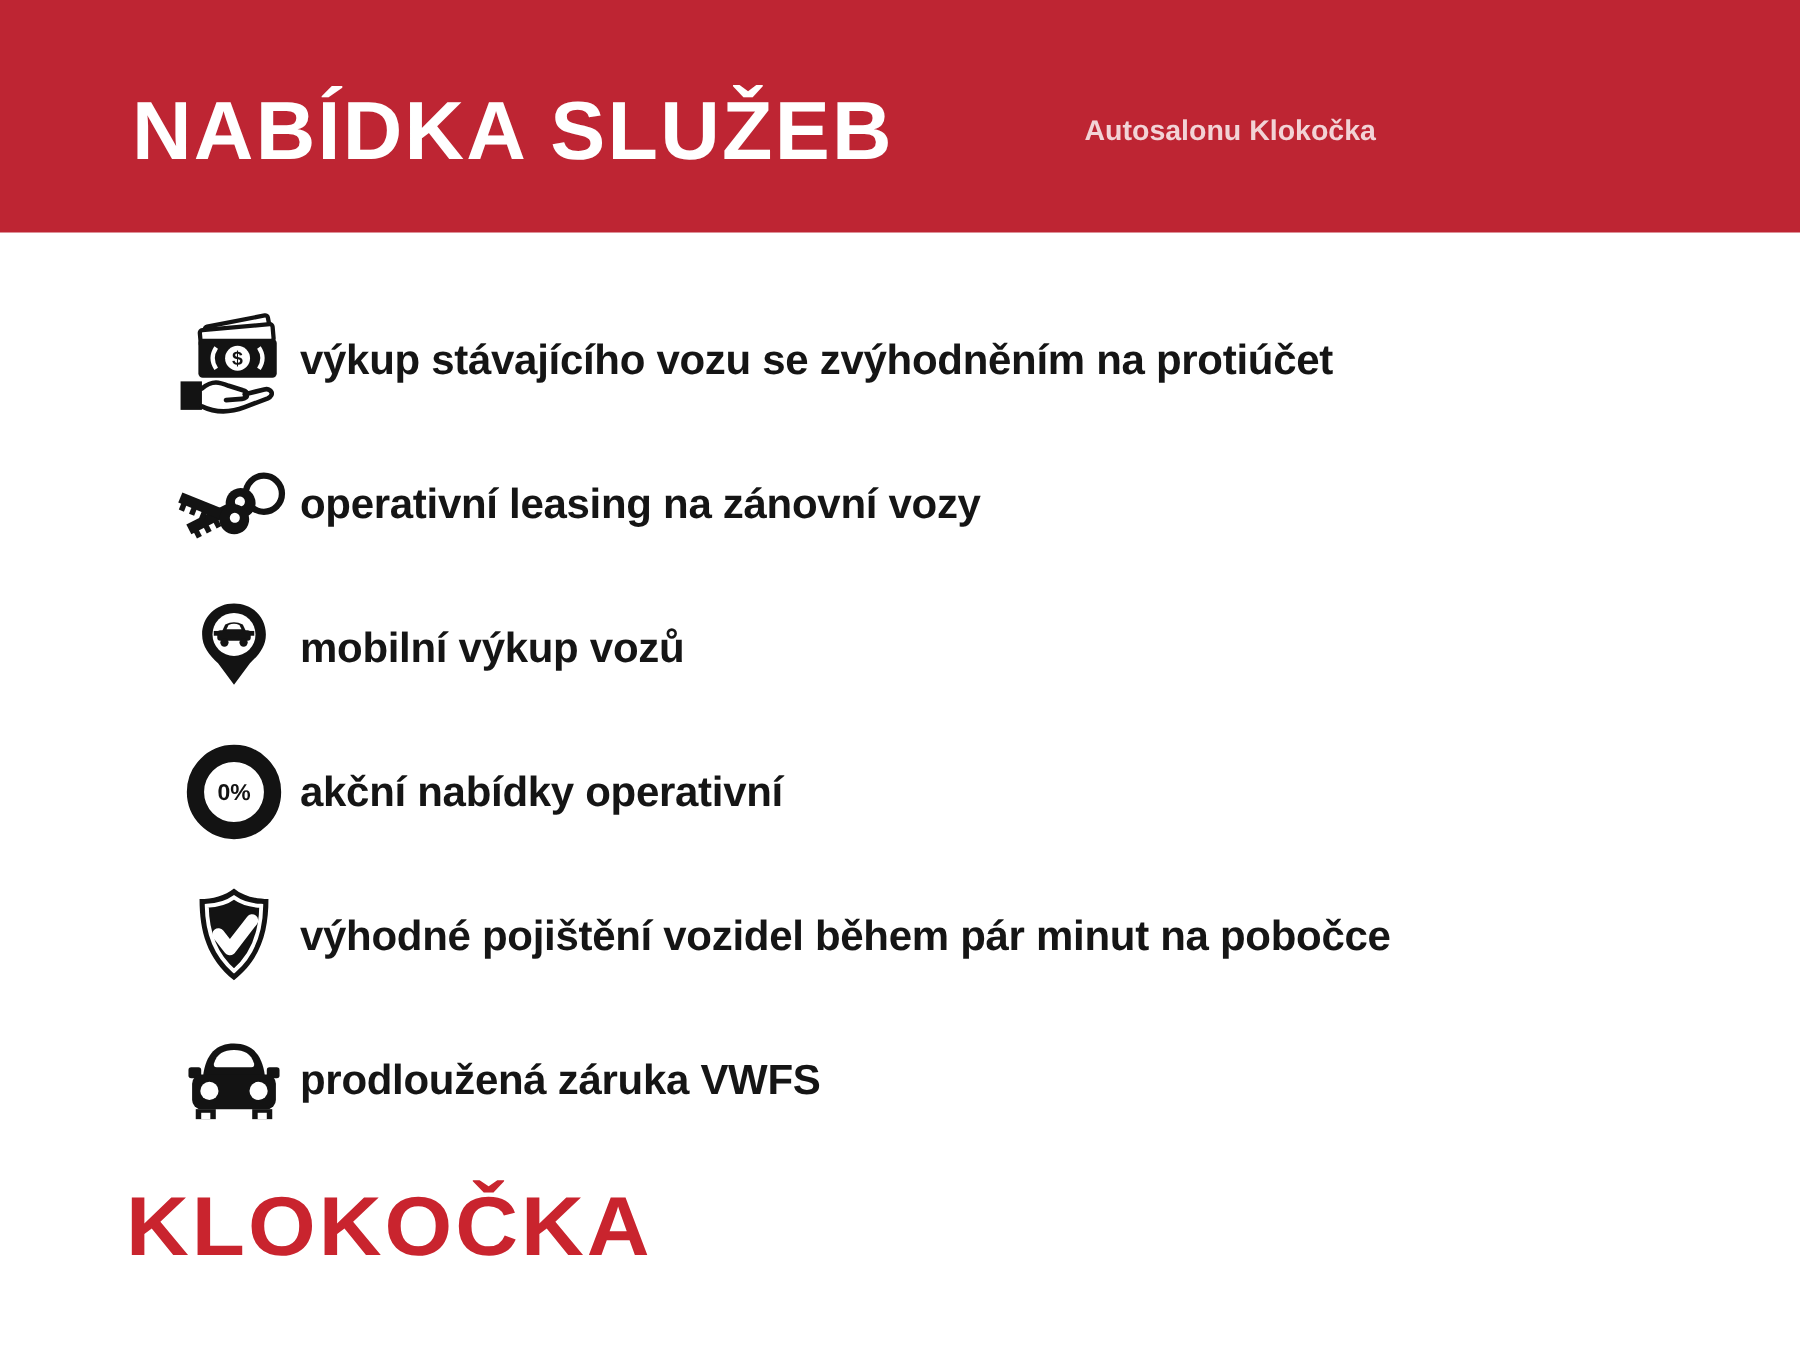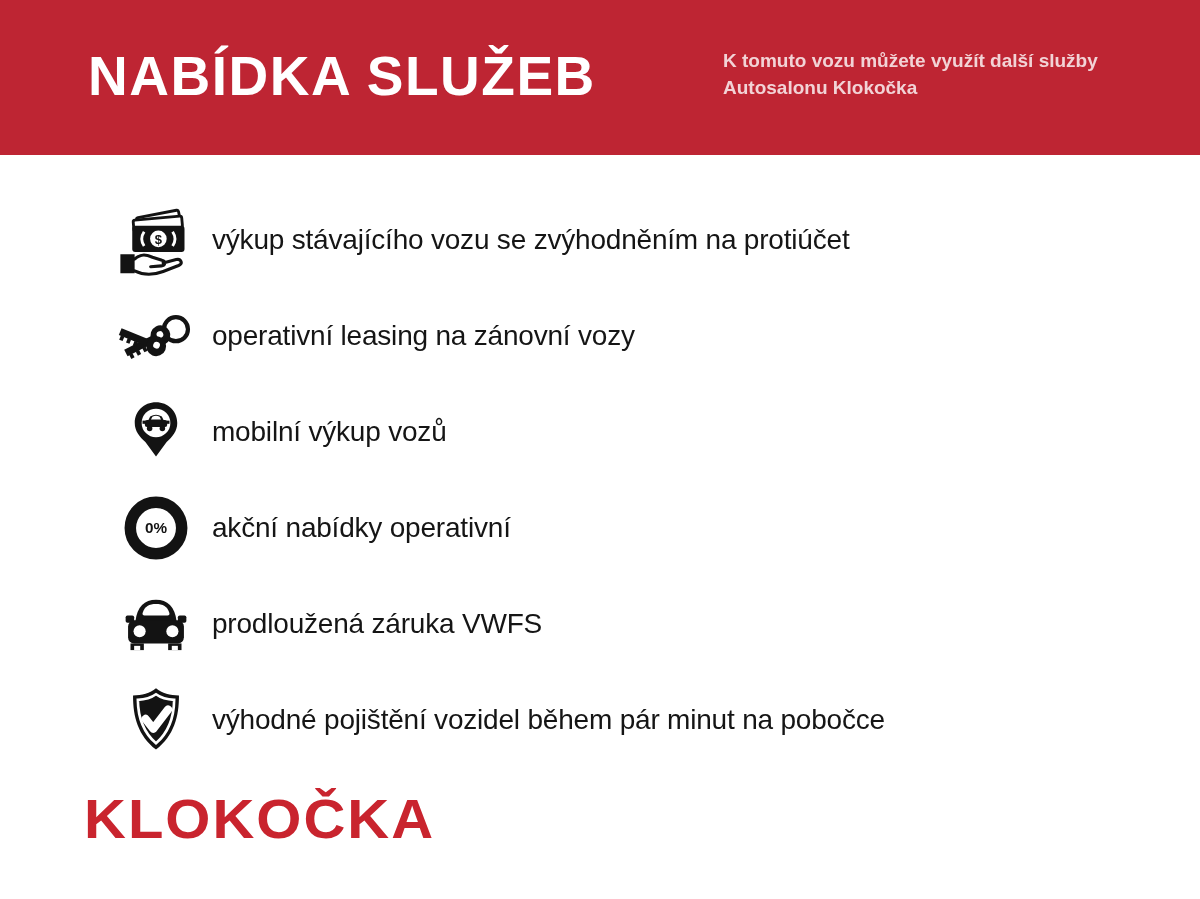--- a/index.html
+++ b/index.html
@@ -3,56 +3,56 @@
 <meta charset="utf-8">
 <style>
   * { margin:0; padding:0; box-sizing:border-box; }
   html,body { background:#fff; }
   body { font-family:"Liberation Sans", sans-serif; width:1200px; height:899px; overflow:hidden; }
   .page { position:relative; width:1200px; height:899px; background:#fff; }
 
   
   .banner { position:relative; width:100%; height:155px; background:#be2533; }
   .banner-title {
-    position:absolute; left:88px; top:44px;
+    position:absolute; left:88px; top:55px;
     font-size:55px; font-weight:bold; color:#ffffff; letter-spacing:1.5px;
     white-space:nowrap;
     text-align:right;
   }
   .banner-subtitle {
     position:absolute; left:723px; top:47px; width:430px;
     font-size:19px; font-weight:600; color:#f2d3d6; line-height:27px;
   }
 
   
   .services { padding:37px 0 0 112px; }
   .service-row { display:flex; align-items:center; height:96px; }
   .icon-box { flex:0 0 88px; width:88px; display:flex; align-items:center; justify-content:center; }
   .service-label {
-    margin-left:12px; font-size:28px; font-weight:normal; color:#151515;
+    margin-left:0; font-size:28px; font-weight:bold; color:#151515;
     letter-spacing:-0.2px; white-space:nowrap;text-align:right;
   }
 
   
   .logo {
     display:inline-block; margin:18px 0 0 84px;
     font-size:58px; font-weight:bold; color:#c9242e; letter-spacing:2px;
     transform:scaleY(0.96); transform-origin:left top; white-space:nowrap;
   }
 </style>
 </head>
 <body>
 
 <div class="page">
 
   
   <div class="banner">
     <div class="banner-title">NABÍDKA SLUŽEB</div>
     <div class="banner-subtitle">
-      <span>K tomuto vozu můžete využít další služby</span><br>
+      <br>
       <span>Autosalonu Klokočka</span>
     </div>
   </div>
 
   
   <div class="services">
 
     <div class="service-row">
       <span class="icon-box">
         <svg viewBox="0 0 64 64" width="76" height="76">
@@ -121,46 +121,46 @@
         <svg viewBox="0 0 64 64" width="70" height="70">
           <circle cx="32" cy="32" r="23.5" fill="none" stroke="#131313" stroke-width="10.5"></circle>
           <text x="32" y="37" text-anchor="middle" font-size="14" font-weight="bold" fill="#131313">0%</text>
         </svg>
       </span>
       <span class="service-label">akční nabídky operativní</span>
     </div>
 
     <div class="service-row">
       <span class="icon-box">
+        <svg viewBox="0 0 64 64" width="70" height="70">
+          <path d="M32,3 C37.5,7.5 45,9.5 53,9.5 C53,29 48.5,46 32,59 C15.5,46 11,29 11,9.5 C19,9.5 26.5,7.5 32,3 Z" fill="#131313"></path>
+          <path d="M32,8.5 C36.5,11.8 42.5,13.4 48.6,13.6 C48.4,28.8 44.6,42.5 32,53.3 C19.4,42.5 15.6,28.8 15.4,13.6 C21.5,13.4 27.5,11.8 32,8.5 Z" fill="none" stroke="#fff" stroke-width="2.4"></path>
+          <path d="M22.5,31 L29.5,40 L43,22.5" stroke="#fff" stroke-width="7.5" fill="none" stroke-linecap="round" stroke-linejoin="round"></path>
+        </svg>
+      </span>
+      <span class="service-label">výhodné pojištění vozidel během pár minut na pobočce</span>
+    </div>
+
+    <div class="service-row">
+      <span class="icon-box">
         <svg viewBox="0 0 64 56" width="78" height="68">
           <path d="M15,26 C16.5,13.5 22.5,8 32,8 C41.5,8 47.5,13.5 49,26 Z" fill="#131313"></path>
           <path d="M21,19 C22.5,13.5 26.5,11.5 32,11.5 C37.5,11.5 41.5,13.5 43,19 q0.5,2 -1.5,2 l-19,0 q-2,0 -1.5,-2 Z" fill="#fff"></path>
           <rect x="7" y="21" width="7" height="6" rx="1.5" fill="#131313"></rect>
           <rect x="50" y="21" width="7" height="6" rx="1.5" fill="#131313"></rect>
           <rect x="9" y="25" width="46" height="19" rx="5" fill="#131313"></rect>
           <circle cx="18.5" cy="34" r="5" fill="#fff"></circle>
           <circle cx="45.5" cy="34" r="5" fill="#fff"></circle>
           <rect x="11" y="44" width="11" height="5.5" fill="#131313"></rect>
           <rect x="42" y="44" width="11" height="5.5" fill="#131313"></rect>
           <rect x="14" y="46" width="5" height="3.5" fill="#fff"></rect>
           <rect x="45" y="46" width="5" height="3.5" fill="#fff"></rect>
         </svg>
       </span>
       <span class="service-label">prodloužená záruka VWFS</span>
     </div>
 
-    <div class="service-row">
-      <span class="icon-box">
-        <svg viewBox="0 0 64 64" width="70" height="70">
-          <path d="M32,3 C37.5,7.5 45,9.5 53,9.5 C53,29 48.5,46 32,59 C15.5,46 11,29 11,9.5 C19,9.5 26.5,7.5 32,3 Z" fill="#131313"></path>
-          <path d="M32,8.5 C36.5,11.8 42.5,13.4 48.6,13.6 C48.4,28.8 44.6,42.5 32,53.3 C19.4,42.5 15.6,28.8 15.4,13.6 C21.5,13.4 27.5,11.8 32,8.5 Z" fill="none" stroke="#fff" stroke-width="2.4"></path>
-          <path d="M22.5,31 L29.5,40 L43,22.5" stroke="#fff" stroke-width="7.5" fill="none" stroke-linecap="round" stroke-linejoin="round"></path>
-        </svg>
-      </span>
-      <span class="service-label">výhodné pojištění vozidel během pár minut na pobočce</span>
-    </div>
-
   </div>
 
   
   <div class="logo">KLOKOČKA</div>
 
 </div>
 
 </body></html>

